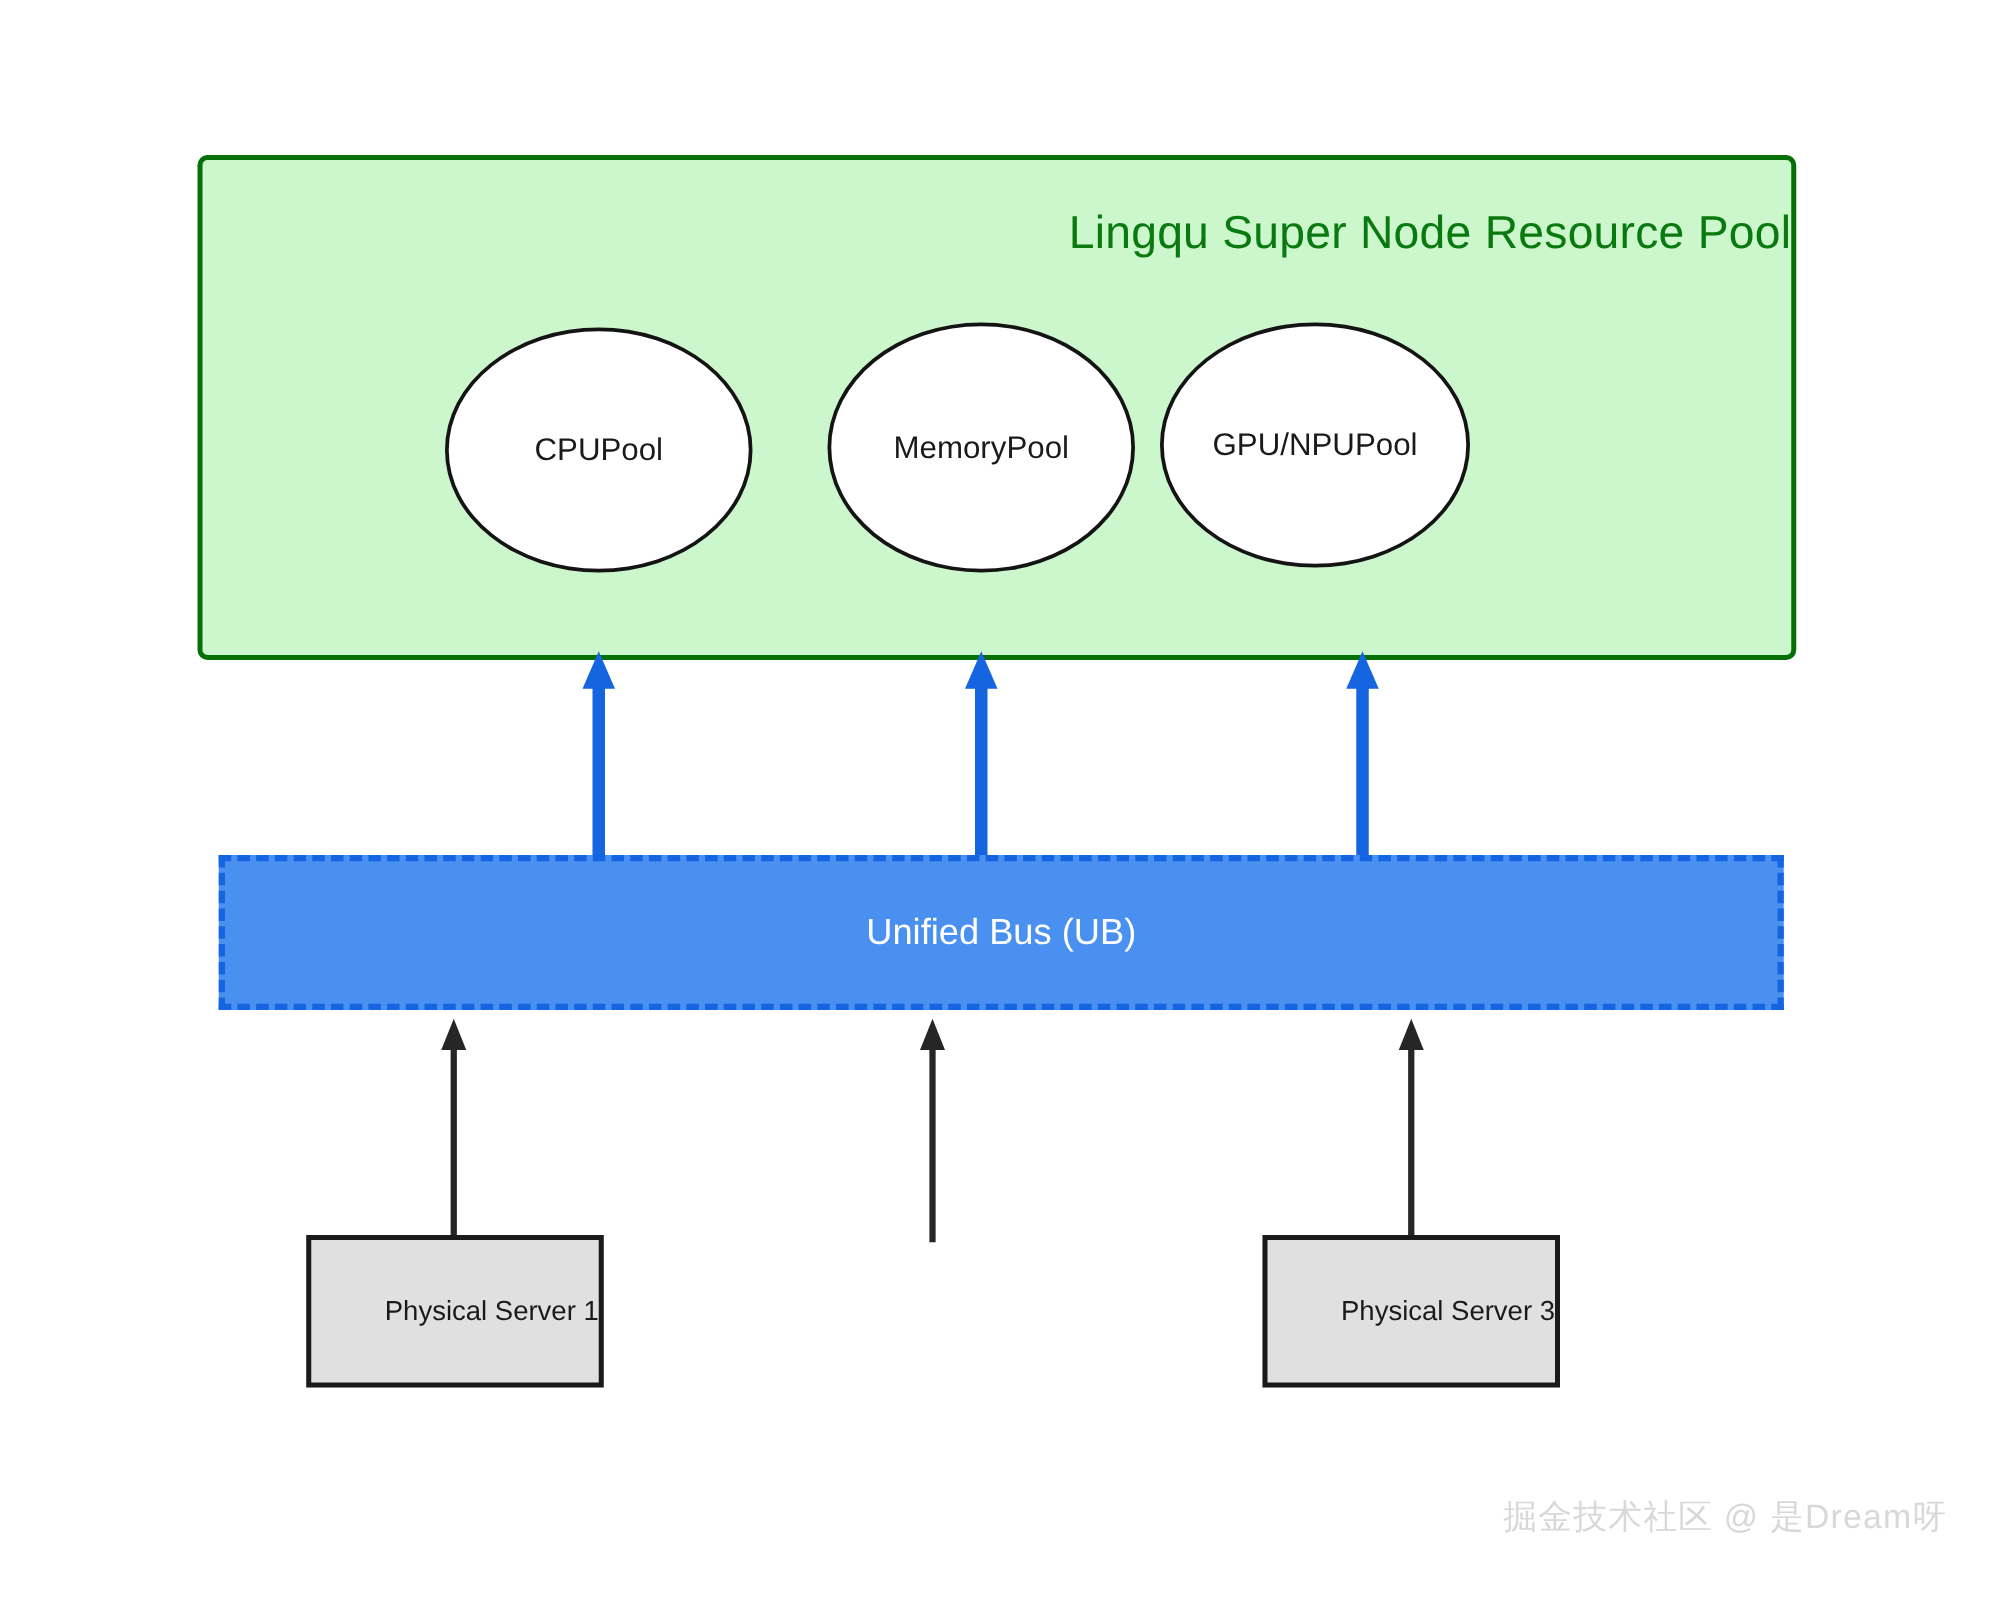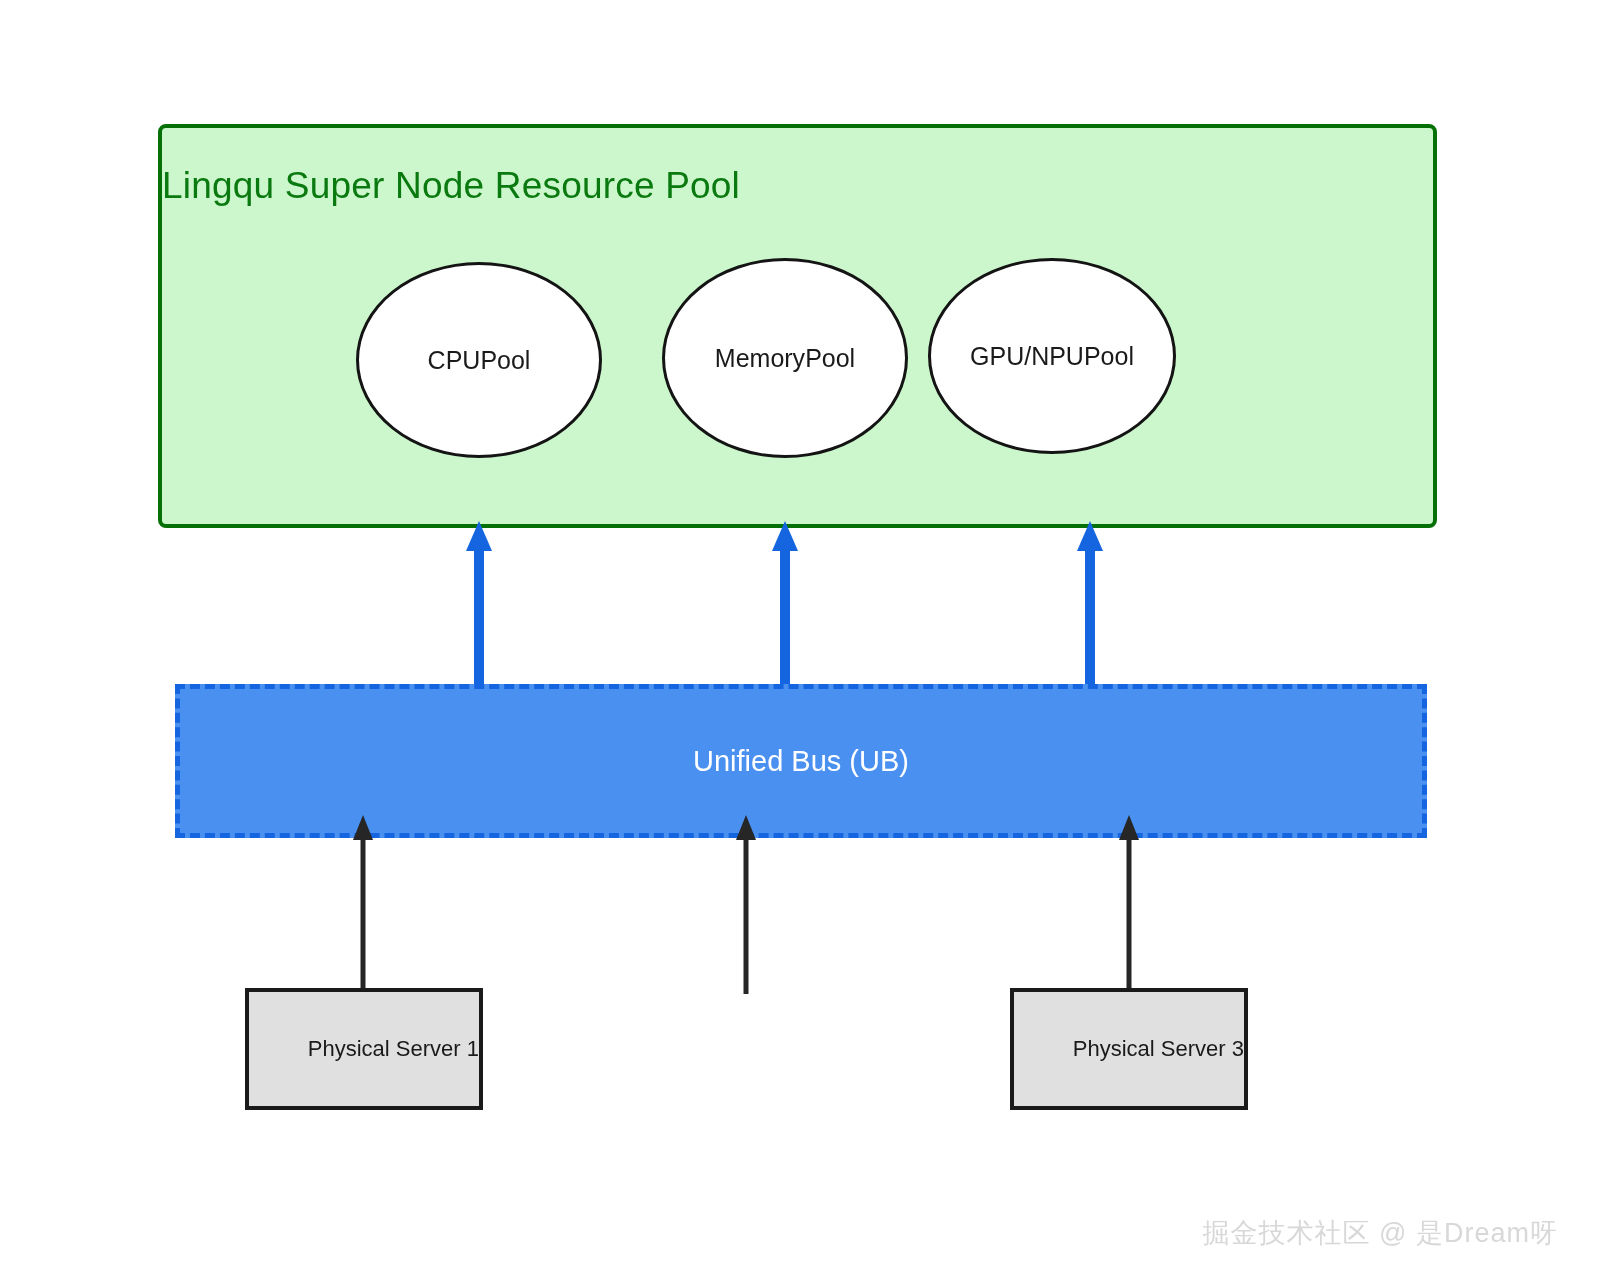--- a/index.html
+++ b/index.html
@@ -34,21 +34,21 @@
     background: #ccf7cc;
     border: 4px solid #057005;
     border-radius: 8px;
   }
 
   .pool-title {
     position: absolute;
     left: 0;
     top: 38px;
     width: 100%;
-    text-align: left;
+    text-align: right;
     font-size: 37px;
     color: #0a7a10;
     letter-spacing: 0.2px;
     font-weight: 400;
     line-height: 1.1;
   }
 
   
   .ellipse {
     position: absolute;
@@ -76,21 +76,21 @@
     position: absolute;
     width: 30px;
   }
 
   
   .bus-box {
     position: absolute;
     left: 175px;
     top: 684px;
     width: 1252px;
-    height: 154px;
+    height: 124px;
     box-sizing: border-box;
     background: #4a90f0;
     border: 5px dashed #1565e0;
     display: flex;
     flex-direction: column;
     align-items: center;
     justify-content: center;
   }
   .bus-text {
     color: #ffffff;
@@ -121,21 +121,21 @@
     height: 122px;
   }
   #server-1 { left: 245px; }
   #server-2 { left: 627px; }
   #server-3 { left: 1010px; }
 
   
   .watermark {
     position: absolute;
     right: 42px;
-    bottom: 28px;
+    bottom: 48px;
     font-size: 27px;
     color: #d8d8d8;
     letter-spacing: 1px;
     white-space: nowrap;
     user-select: none;
   }
 </style>
 </head>
 <body>
 

